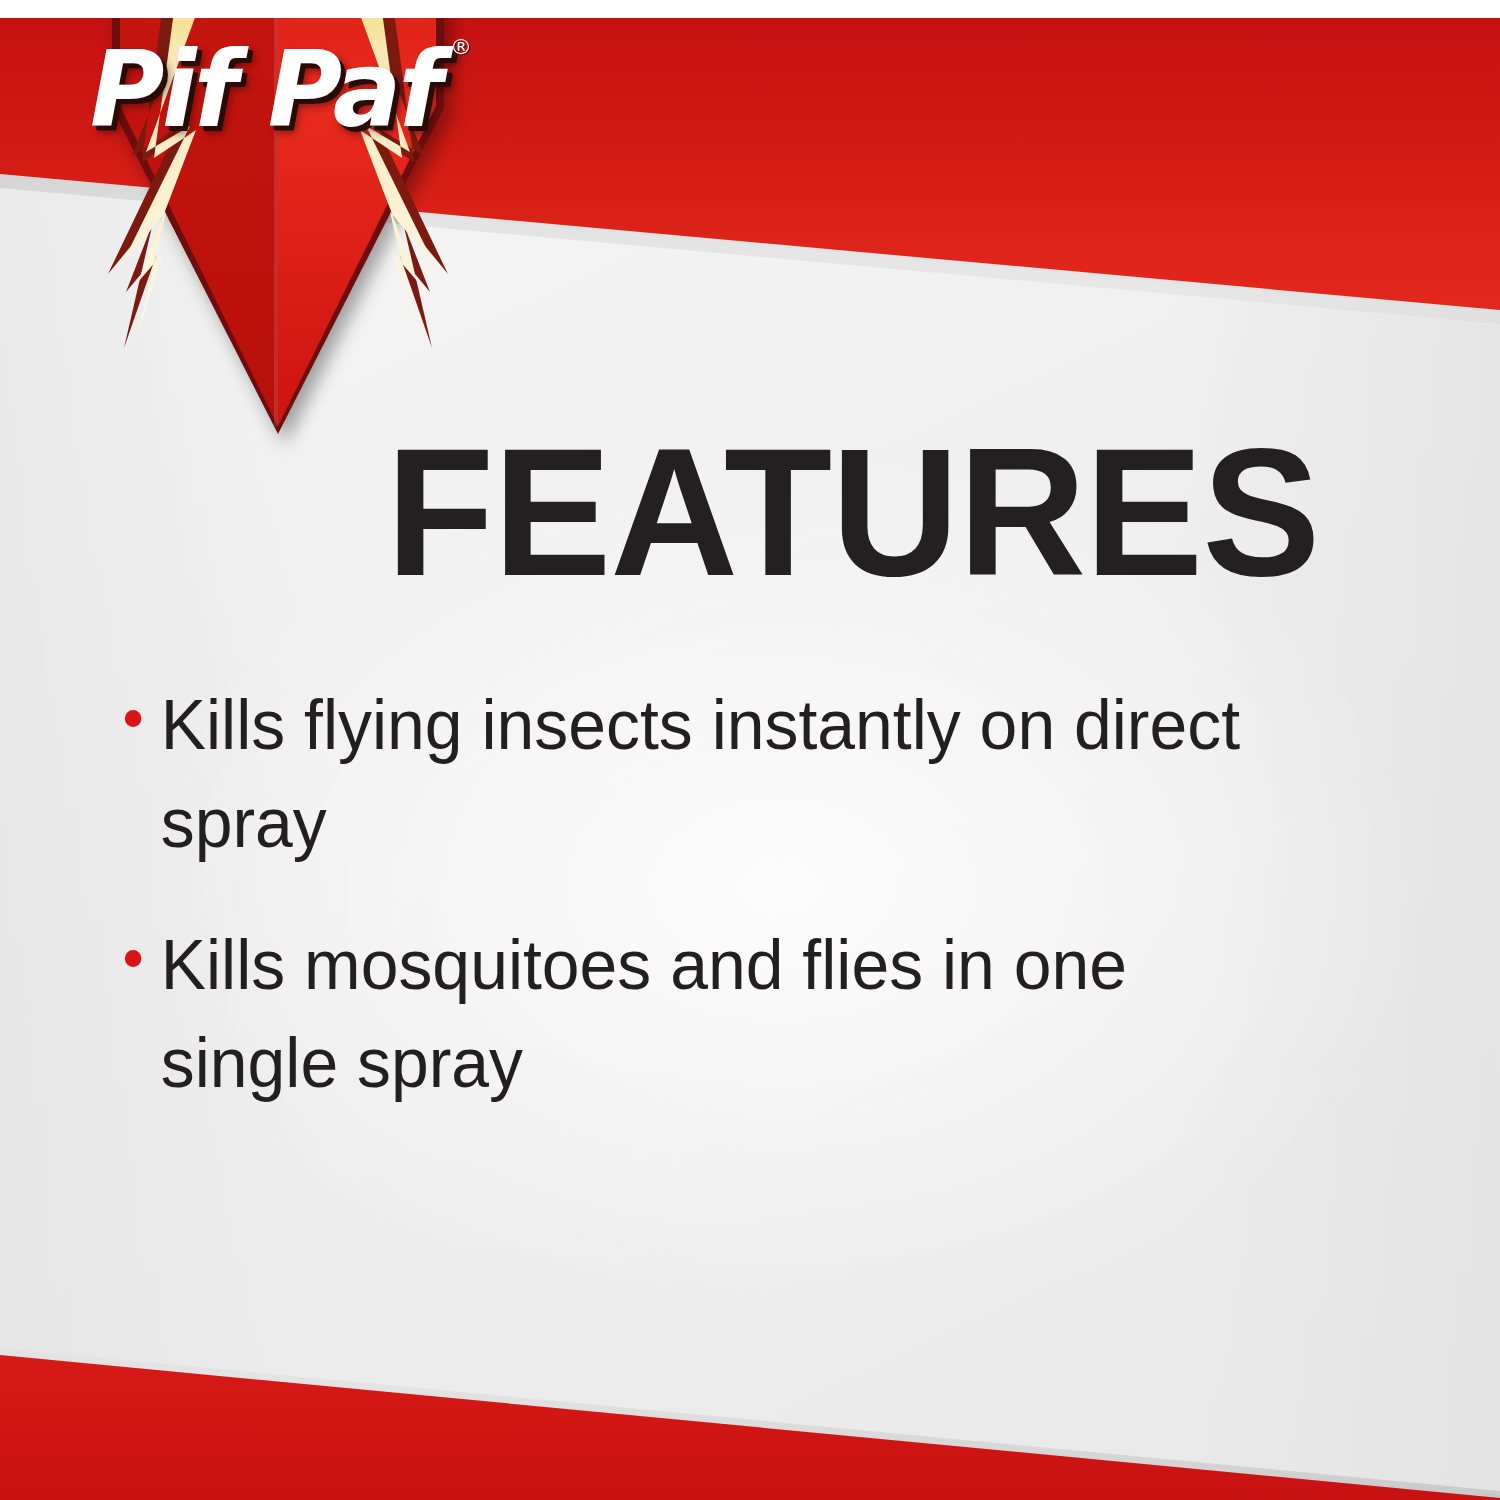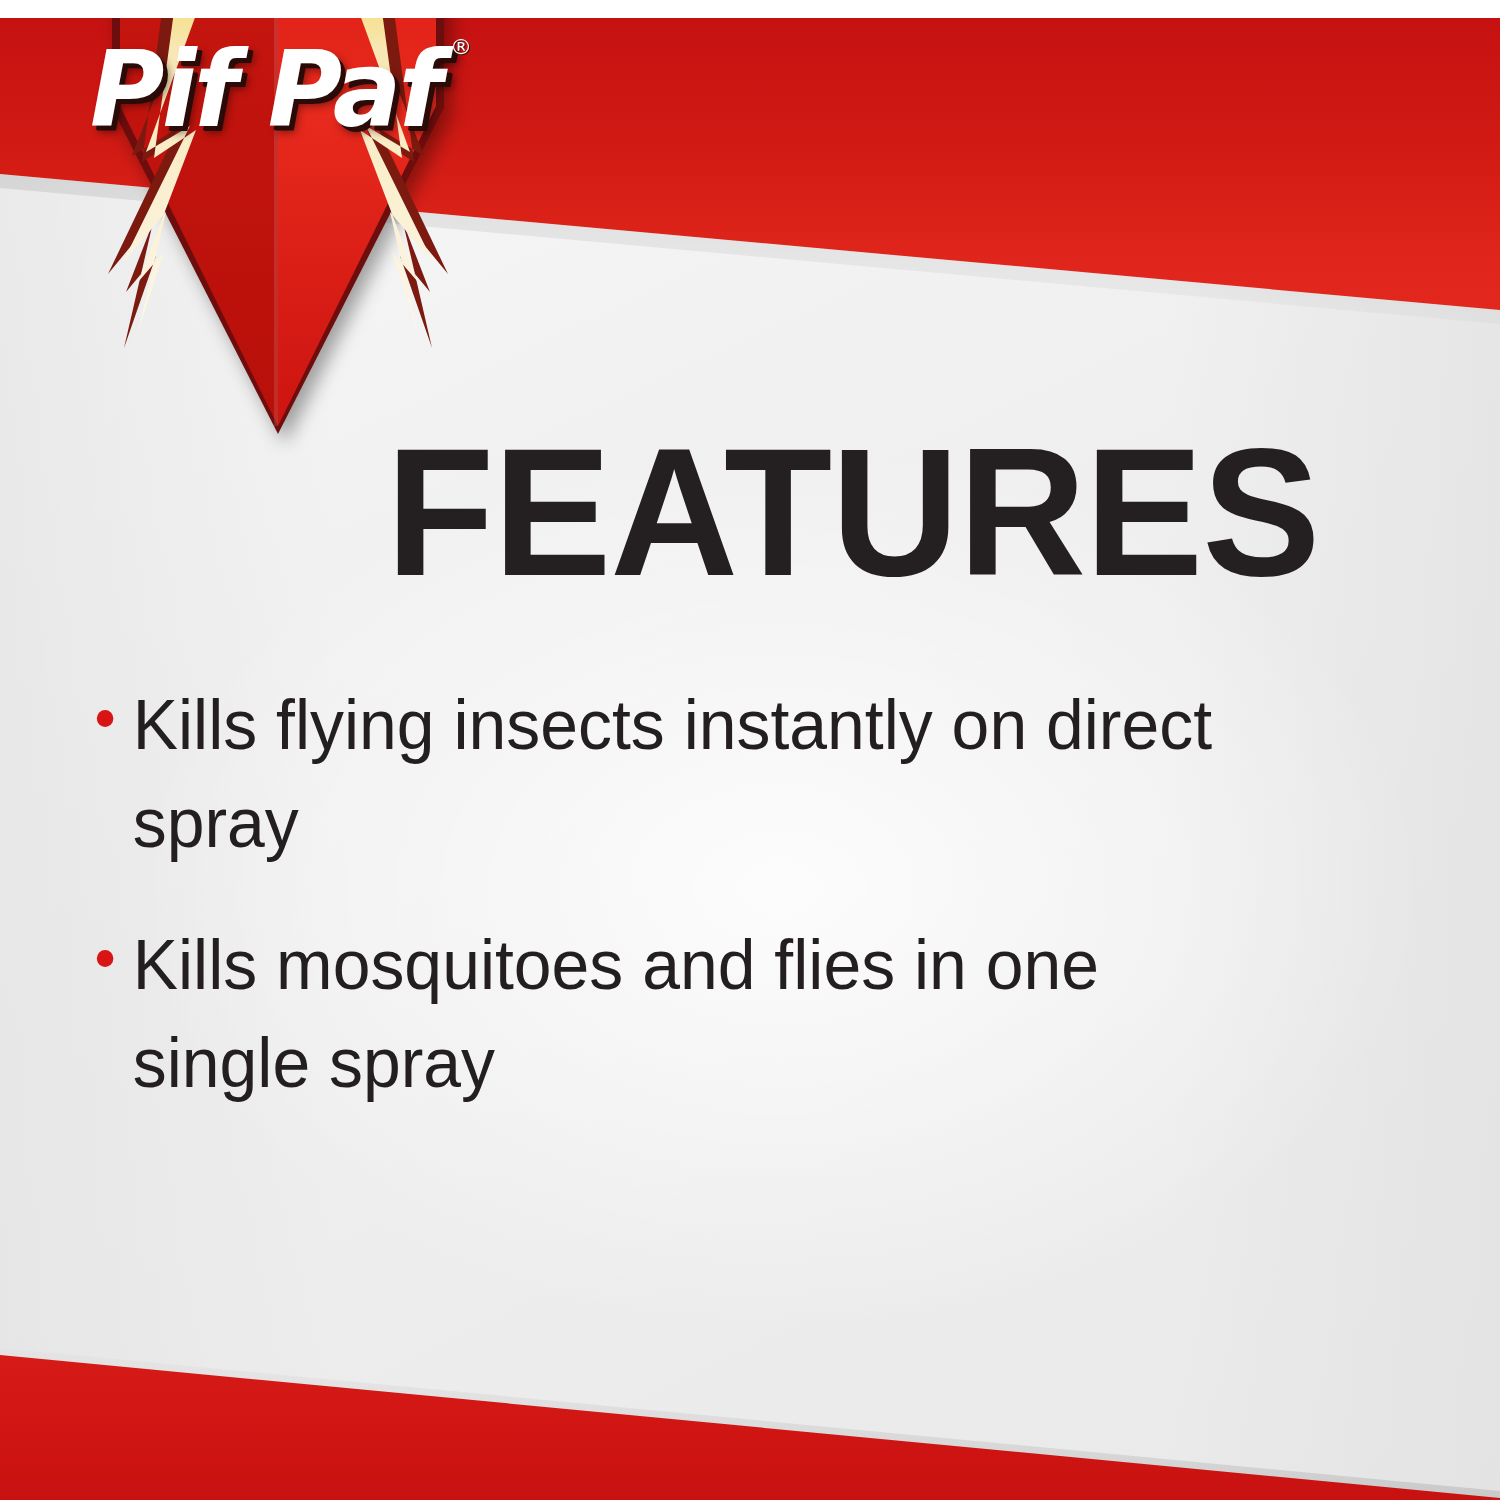--- a/index.html
+++ b/index.html
@@ -113,21 +113,21 @@
     letter-spacing: -1px;
     color: #242021;
     transform: scaleX(0.995) scaleY(1.02);
     transform-origin: left top;
     white-space: nowrap;
   }
 
   
   #feature-list {
     position: absolute;
-    left: 92px;
+    left: 120px;
     top: 658px;
     width: 1190px;
     list-style: none;
     margin: 0;
     padding: 0;
   }
   #feature-list li {
     position: relative;
     padding-left: 42px;
     margin-bottom: 44px;

